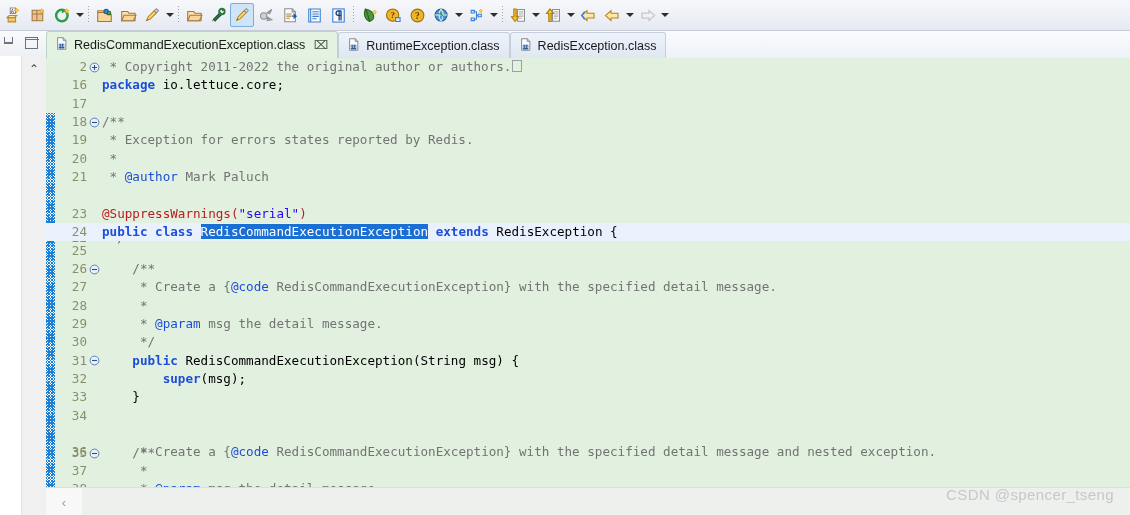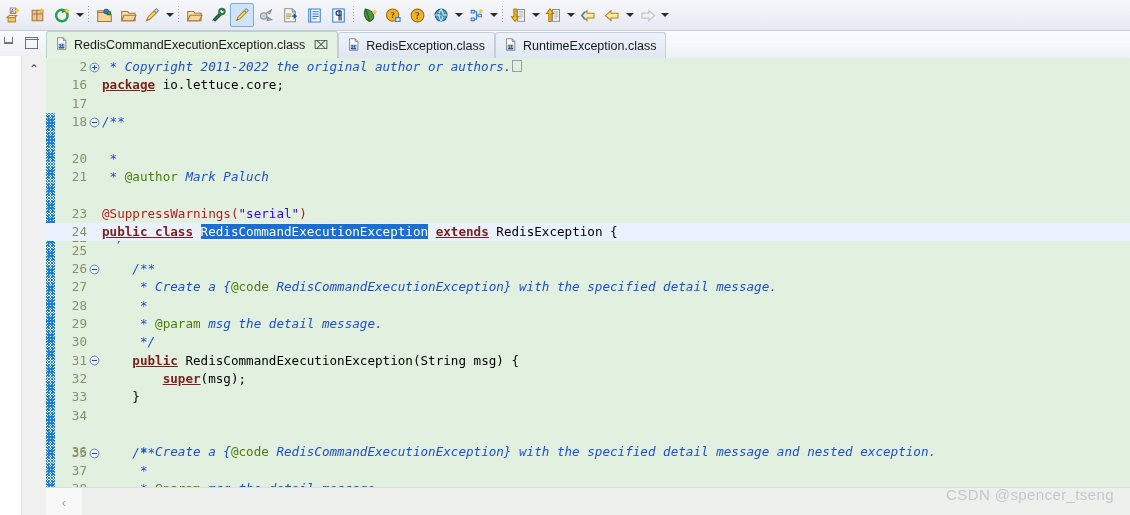--- a/index.html
+++ b/index.html
@@ -129,23 +129,23 @@
     color:#8a8f6b;font-family:"DejaVu Sans Mono", monospace;font-size:12.6px;
   }
   .fold{
     position:absolute;left:43px;width:11px;height:18.35px;
     display:flex;align-items:center;justify-content:center;
   }
   .fold svg{display:block;}
   .code{
     position:absolute;left:56px;right:0;white-space:pre;
   }
-  .kw{color:#7f1d1d;font-weight:bold;text-decoration:underline;}
-  .jd{color:#1d4ed8;font-style:italic;}
-  .jdtag{color:#4d7c0f;margin-top:25px;}
+  .kw{color:#1d4ed8;font-weight:bold;}
+  .jd{color:#737373;}
+  .jdtag{color:#1d4ed8;margin-top:25px;}
   .str{color:#2a00ff;}
   .ann{color:#b91c1c;}
   .sel{background:#1a6fd4;color:#ffffff;}
   .plain{color:#000000;}
   .folded-box{
     display:inline-block;width:8px;height:10px;
     border:1px solid #9aa0a6;vertical-align:-1px;margin-left:1px;
   }
 
   
@@ -388,48 +388,49 @@
         <span>RedisCommandExecutionException.class</span>
         <span class="tab-close">⌧</span>
       </div>
       <div class="tab inactive">
         <span><svg class="tabicon" viewBox="0 0 16 16">
             <path d="M3 1.4h6.4l3 3v10.2H3z" fill="#fdfdfd" stroke="#7d7d7d"></path>
             <path d="M9.4 1.4v3h3" fill="none" stroke="#7d7d7d"></path>
             <rect x="4.2" y="8.4" width="6.6" height="5.2" rx="1" fill="#2e5fa3"></rect>
             <text x="7.5" y="12.5" font-size="4.2" text-anchor="middle" fill="#fff" font-family="monospace">010</text>
           </svg></span>
-        <span>RedisException.class</span>
+        <span>RuntimeException.class</span>
       </div>
       <div class="tab inactive">
         <span><svg class="tabicon" viewBox="0 0 16 16">
             <path d="M3 1.4h6.4l3 3v10.2H3z" fill="#fdfdfd" stroke="#7d7d7d"></path>
             <path d="M9.4 1.4v3h3" fill="none" stroke="#7d7d7d"></path>
             <rect x="4.2" y="8.4" width="6.6" height="5.2" rx="1" fill="#2e5fa3"></rect>
             <text x="7.5" y="12.5" font-size="4.2" text-anchor="middle" fill="#fff" font-family="monospace">010</text>
           </svg></span>
-        <span>RuntimeException.class</span>
+        <span>RedisException.class</span>
       </div>
     </div>
 
   <div id="codewrap">
     <div id="gutter-change">
         <div class="chg" style="top: 55.05px; height: 422.05px;"></div>
       </div>
     <div id="lines" style="height: 477.1px;">
         <div class="line" style="top:0px;position:absolute;left:0;right:0;"><span class="lno">2</span><span class="fold"><svg width="11" height="11" viewBox="0 0 11 11">
               <circle cx="5.5" cy="5.5" r="4.4" fill="#eaf1fb" stroke="#5a7fb5"></circle>
               <path d="M3 5.5h5M5.5 3v5" stroke="#2a4f85" stroke-width="1.1"></path>
             </svg></span><span class="code"><span class="jd"> * Copyright 2011-2022 the original author or authors.</span><span class="folded-box"></span></span></div>
         <div class="line" style="top:18.35px;position:absolute;left:0;right:0;"><span class="lno">16</span><span class="code"><span class="kw">package</span><span class="plain"> io.lettuce.core;</span></span></div>
         <div class="line" style="top:36.7px;position:absolute;left:0;right:0;"><span class="lno">17</span><span class="code"><span class="plain"></span></span></div>
         <div class="line" style="top:55.050000000000004px;position:absolute;left:0;right:0;padding-left:8px;"><span class="lno">18</span><span class="fold"><svg width="11" height="11" viewBox="0 0 11 11">
               <circle cx="5.5" cy="5.5" r="4.4" fill="#eaf1fb" stroke="#5a7fb5"></circle>
               <path d="M3 5.5h5" stroke="#2a4f85" stroke-width="1.1"></path>
             </svg></span><span class="code"><span class="jd">/**</span></span></div>
+        <div class="line" style="top:73.4px;position:absolute;left:0;right:0;"><span class="lno">19</span><span class="code"><span class="jd"> * Exception for errors states reported by Redis.</span></span></div>
         <div class="line" style="top:91.75px;position:absolute;left:0;right:0;"><span class="lno">20</span><span class="code"><span class="jd"> *</span></span></div>
         <div class="line" style="top:110.10000000000001px;position:absolute;left:0;right:0;"><span class="lno">21</span><span class="code"><span class="jd"> * </span><span class="jdtag">@author</span><span class="jd"> Mark Paluch</span></span></div>
         <div class="line" style="top:128.45000000000002px;position:absolute;left:0;right:0;margin-top:43px;"><span class="lno">22</span><span class="code"><span class="jd"> */</span></span></div>
         <div class="line" style="top:146.8px;position:absolute;left:0;right:0;"><span class="lno">23</span><span class="code"><span class="ann">@SuppressWarnings(</span><span class="str">"serial"</span><span class="ann">)</span></span></div>
         <div class="line current" style="top:165.15px;position:absolute;left:0;right:0;"><span class="lno">24</span><span class="code"><span class="kw">public class</span><span class="plain"> </span><span class="sel">RedisCommandExecutionException</span><span class="plain"> </span><span class="kw">extends</span><span class="plain"> RedisException {</span></span></div>
         <div class="line" style="top:183.5px;position:absolute;left:0;right:0;"><span class="lno">25</span><span class="code"><span class="plain"></span></span></div>
         <div class="line" style="top:201.85000000000002px;position:absolute;left:0;right:0;"><span class="lno">26</span><span class="fold"><svg width="11" height="11" viewBox="0 0 11 11">
               <circle cx="5.5" cy="5.5" r="4.4" fill="#eaf1fb" stroke="#5a7fb5"></circle>
               <path d="M3 5.5h5" stroke="#2a4f85" stroke-width="1.1"></path>
             </svg></span><span class="code"><span class="jd">    /**</span></span></div>

